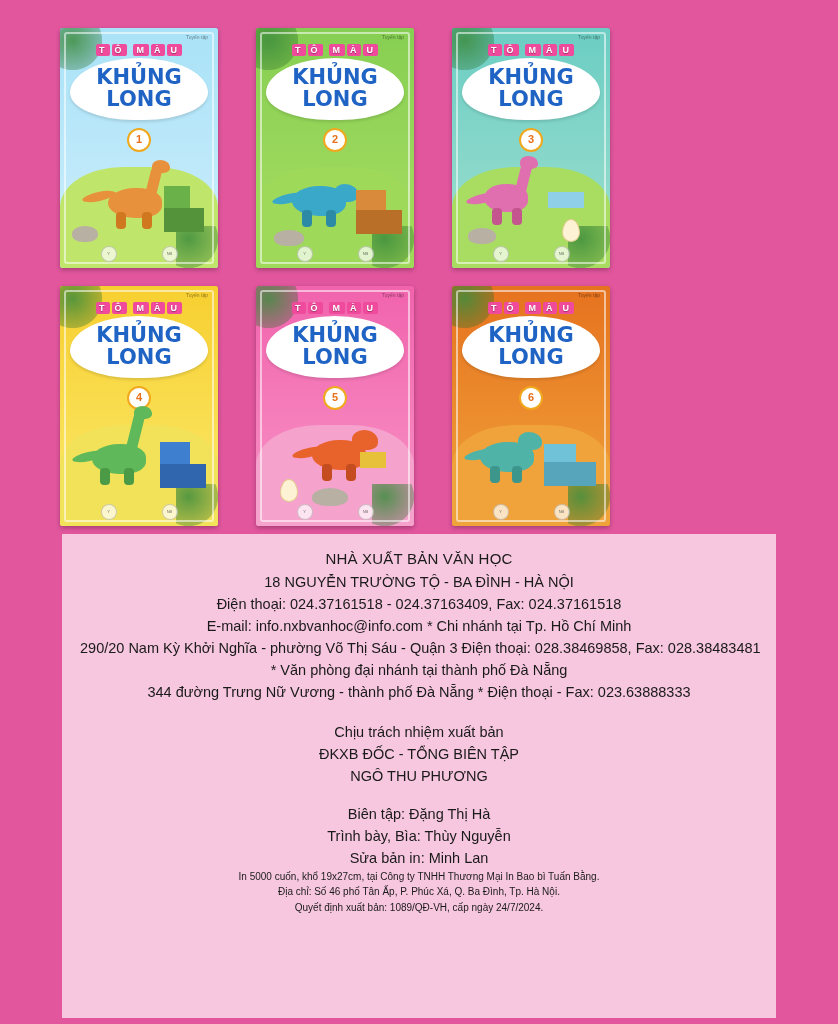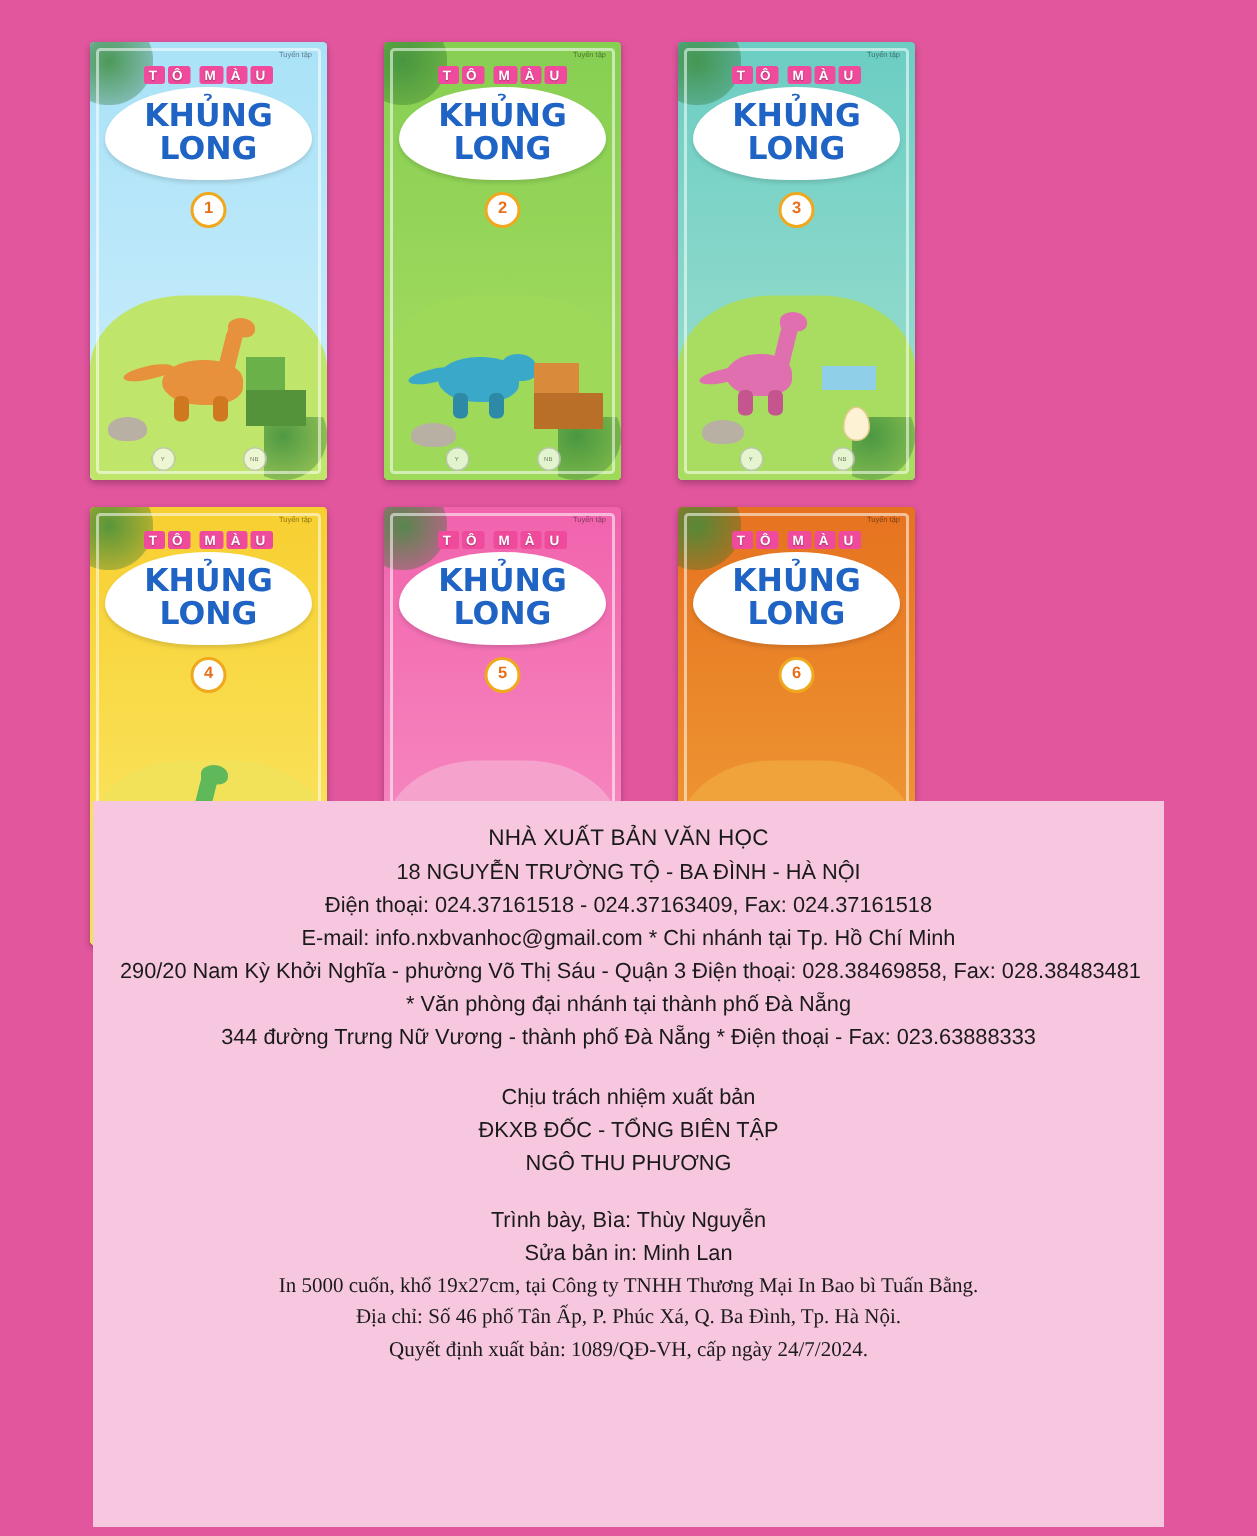--- a/index.html
+++ b/index.html
@@ -25,21 +25,21 @@
     position: absolute;
     top: 28px;
     left: 60px;
     width: 720px;
     display: flex;
     flex-wrap: wrap;
     gap: 18px 38px;
   }
   .book {
     width: 158px;
-    height: 292px;
+    height: 240px;
     border-radius: 3px;
     position: relative;
     overflow: hidden;
     box-shadow: 0 2px 5px rgba(0,0,0,0.28);
     flex: 0 0 auto;
   }
   .book .cover-bg {
     position: absolute;
     inset: 0;
   }
@@ -226,22 +226,21 @@
   }
   .info-panel .block.tight { margin-top: 16px; }
   .info-panel .product-title {
     text-align: center;
     font-weight: bold;
     font-size: 15.5px;
     margin-top: 24px;
     margin-bottom: 14px;
   }
   .info-panel .small {
-    font-size: 14px;
-    font-family: Liberation Serif, serif;
+    font-size: 10px;
   }
 </style>
 </head>
 <body>
 
 <div class="page">
 
   <div class="book-grid">
 
     <div class="book" style="background:#8fd6f2">
@@ -459,32 +458,33 @@
         </div>
     </div>
 
   </div>
 
   <div class="info-panel">
 
     <div class="line pub-name">NHÀ XUẤT BẢN VĂN HỌC</div>
     <div class="line">18 NGUYỄN TRƯỜNG TỘ - BA ĐÌNH - HÀ NỘI</div>
     <div class="line">Điện thoại: 024.37161518 - 024.37163409, Fax: 024.37161518</div>
-    <div class="line">E-mail: info.nxbvanhoc@gmail.com * Chi nhánh tại Tp. Hồ Chí Minh</div>
+    <div class="line">E-mail: info.nxbvanhoc@info.com * Chi nhánh tại Tp. Hồ Chí Minh</div>
     <div class="line">290/20 Nam Kỳ Khởi Nghĩa - phường Võ Thị Sáu - Quận 3 Điện thoại: 028.38469858, Fax: 028.38483481</div>
     <div class="line">* Văn phòng đại nhánh tại thành phố Đà Nẵng</div>
     <div class="line">344 đường Trưng Nữ Vương - thành phố Đà Nẵng * Điện thoại - Fax: 023.63888333</div>
 
     <div class="block">
       <div class="line">Chịu trách nhiệm xuất bản</div>
       <div class="line">ĐKXB ĐỐC - TỔNG BIÊN TẬP</div>
       <div class="line">NGÔ THU PHƯƠNG</div>
     </div>
 
     <div class="block tight">
+      <div class="line">Biên tập: Đặng Thị Hà</div>
       <div class="line">Trình bày, Bìa: Thùy Nguyễn</div>
       <div class="line">Sửa bản in: Minh Lan</div>
     </div>
 
 
     <div class="block tight" style="margin-top:0">
       <div class="line small">In 5000 cuốn, khổ 19x27cm, tại Công ty TNHH Thương Mại In Bao bì Tuấn Bằng.</div>
       <div class="line small">Địa chỉ: Số 46 phố Tân Ấp, P. Phúc Xá, Q. Ba Đình, Tp. Hà Nội.</div>
       <div class="line small">Quyết định xuất bản: 1089/QĐ-VH, cấp ngày 24/7/2024.</div>
 

